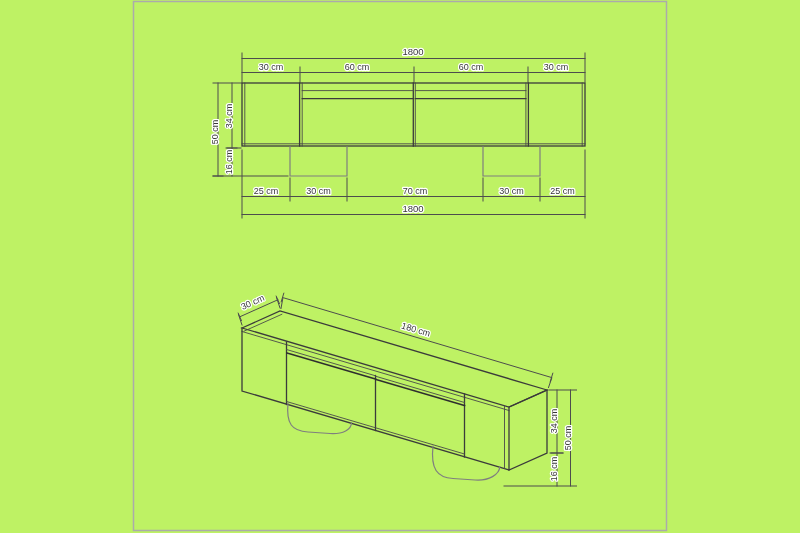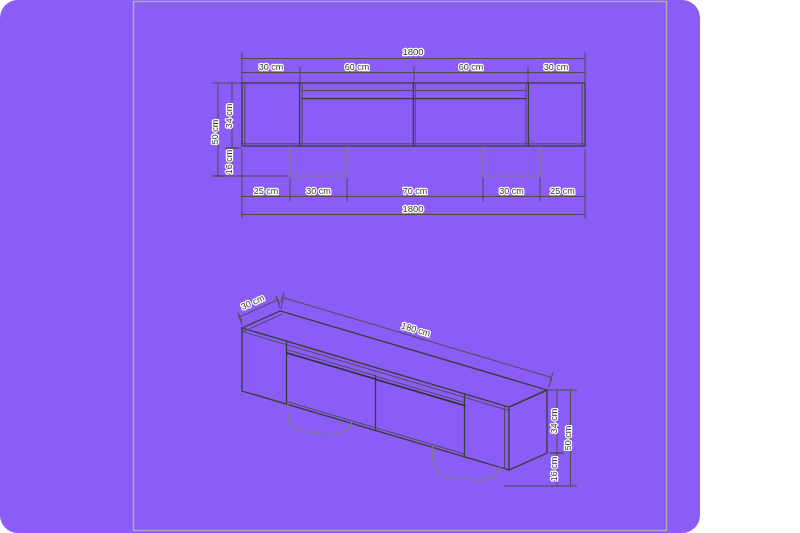--- a/index.html
+++ b/index.html
@@ -1,17 +1,17 @@
 <!DOCTYPE html>
 <html><head>
 <meta charset="utf-8">
 <style>
   html,body{margin:0;padding:0;background:#ffffff;}
-  .page{position:relative;width:700px;height:533px;background:#8b5cf6;overflow:hidden;
-        font-family:"Liberation Sans",sans-serif;border-radius:18px;}
+  .page{position:relative;width:800px;height:533px;background:#bef264;overflow:hidden;
+        font-family:"Liberation Sans",sans-serif;}
   svg{display:block;}
   .frame{fill:none;stroke:#ababab;stroke-width:1.5;}
   .ln{fill:none;stroke:#3b3b3b;stroke-width:1.3;stroke-linecap:square;}
   .lnthin{fill:none;stroke:#4a4a4a;stroke-width:0.9;stroke-linecap:square;}
   .groove{fill:none;stroke:#2e2e2e;stroke-width:1.6;stroke-linecap:square;}
   .ped{fill:none;stroke:#7f7f7f;stroke-width:1.2;stroke-linecap:round;}
   .dim{fill:none;stroke:#4d4d4d;stroke-width:1;stroke-linecap:square;}
   text{font-family:"Liberation Sans",sans-serif;font-size:9px;fill:#383838;
        paint-order:stroke;stroke:#ffffff;stroke-width:2.5px;stroke-linejoin:round;}
   .big{font-size:9.5px;}

